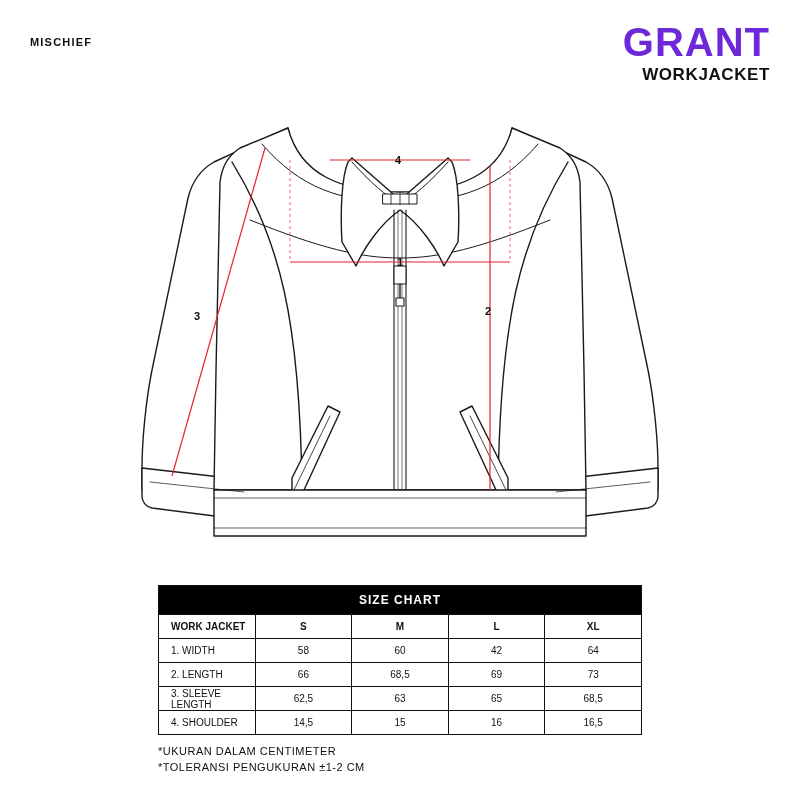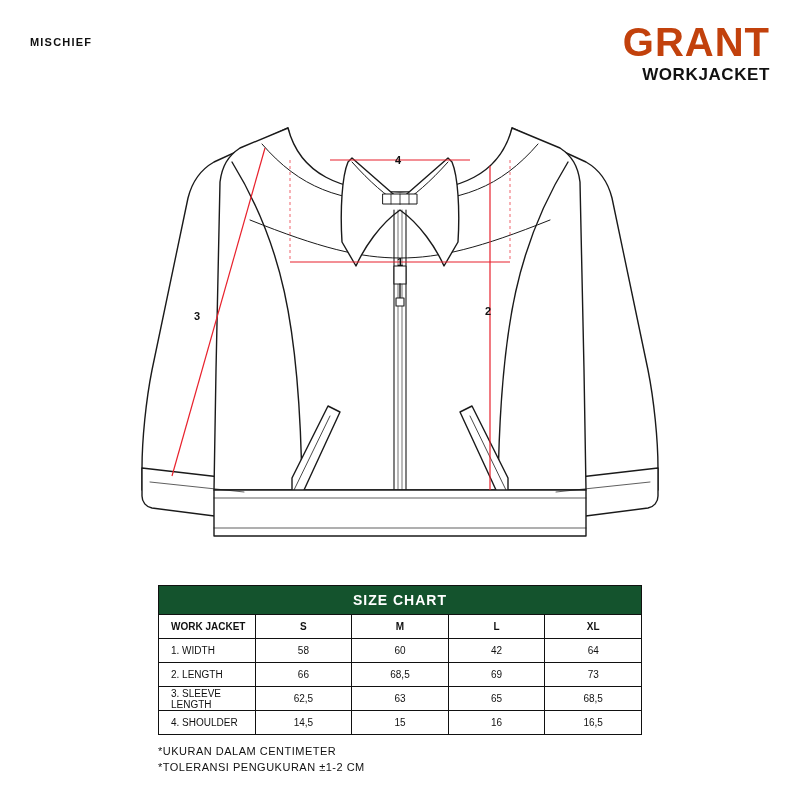--- a/index.html
+++ b/index.html
@@ -31,21 +31,21 @@
     right: 30px;
     top: 22px;
     text-align: right;
     line-height: 1;
   }
   .product-title .name {
     font-size: 40px;
     font-weight: bold;
     letter-spacing: 1px;
     display: block;
-    color: #c2410c;
+    color: #6d28d9;
   }
   .product-title .type {
     font-size: 17px;
     font-weight: bold;
     letter-spacing: 0.6px;
     display: block;
     margin-top: 4px;
     color: #111;
   }
 
@@ -70,23 +70,23 @@
   .size-chart th, .size-chart td {
     border: 1px solid #111;
     font-size: 10px;
     font-weight: bold;
     height: 23px;
     text-align: center;
     padding: 0;
     color: #111;
   }
   .size-chart .title-row th {
-    background: #14532d;
+    background: #000000;
     color: #fff;
-    font-size: 14px;
+    font-size: 12px;
     letter-spacing: 1px;
     height: 28px;
     border: 1px solid #111;
   }
   .size-chart .head-row th:first-child,
   .size-chart tbody td:first-child {
     text-align: left;
     padding-left: 12px;
     width: 150px;
   }

